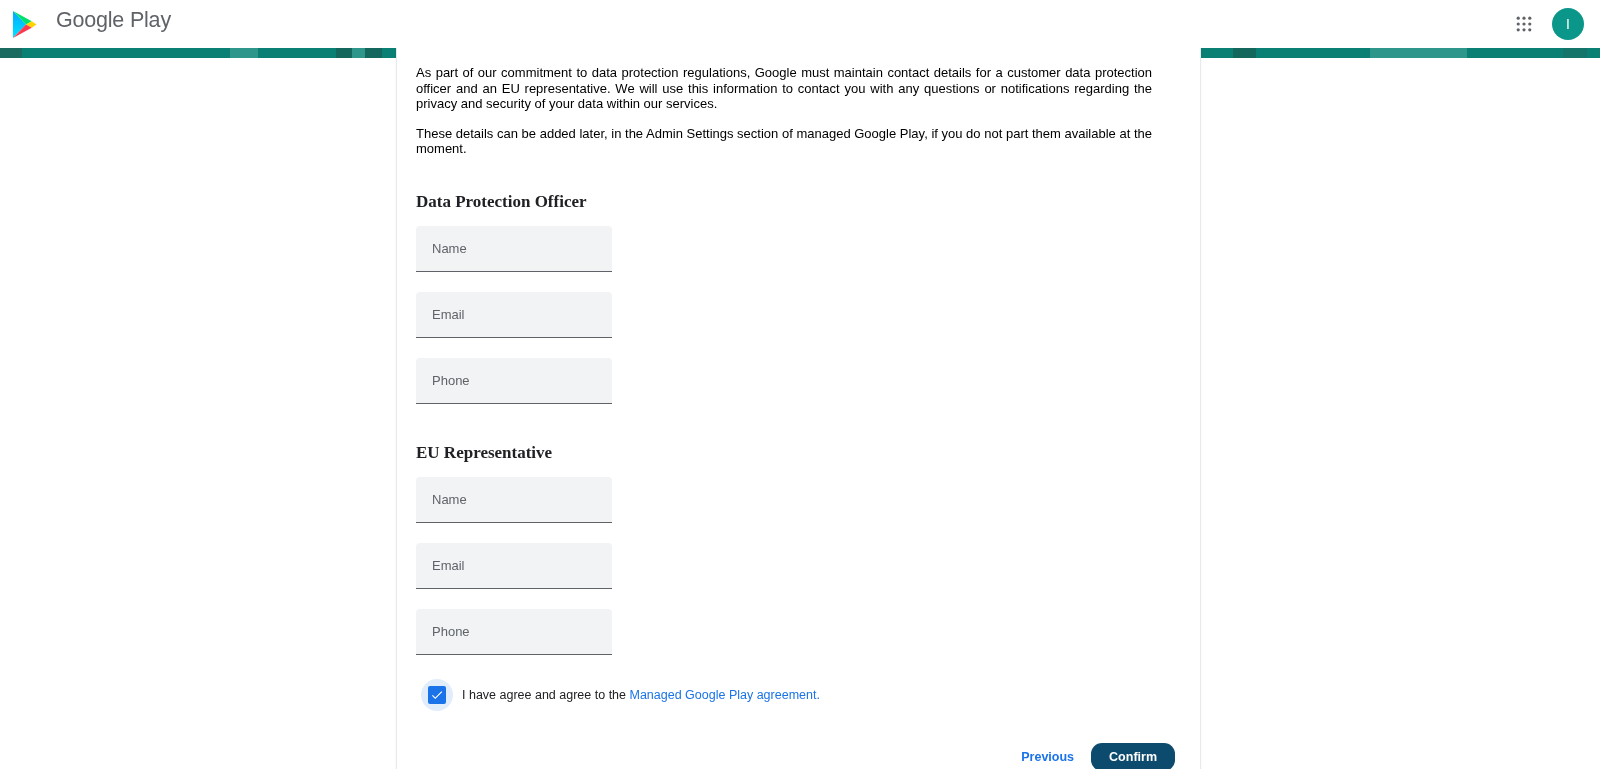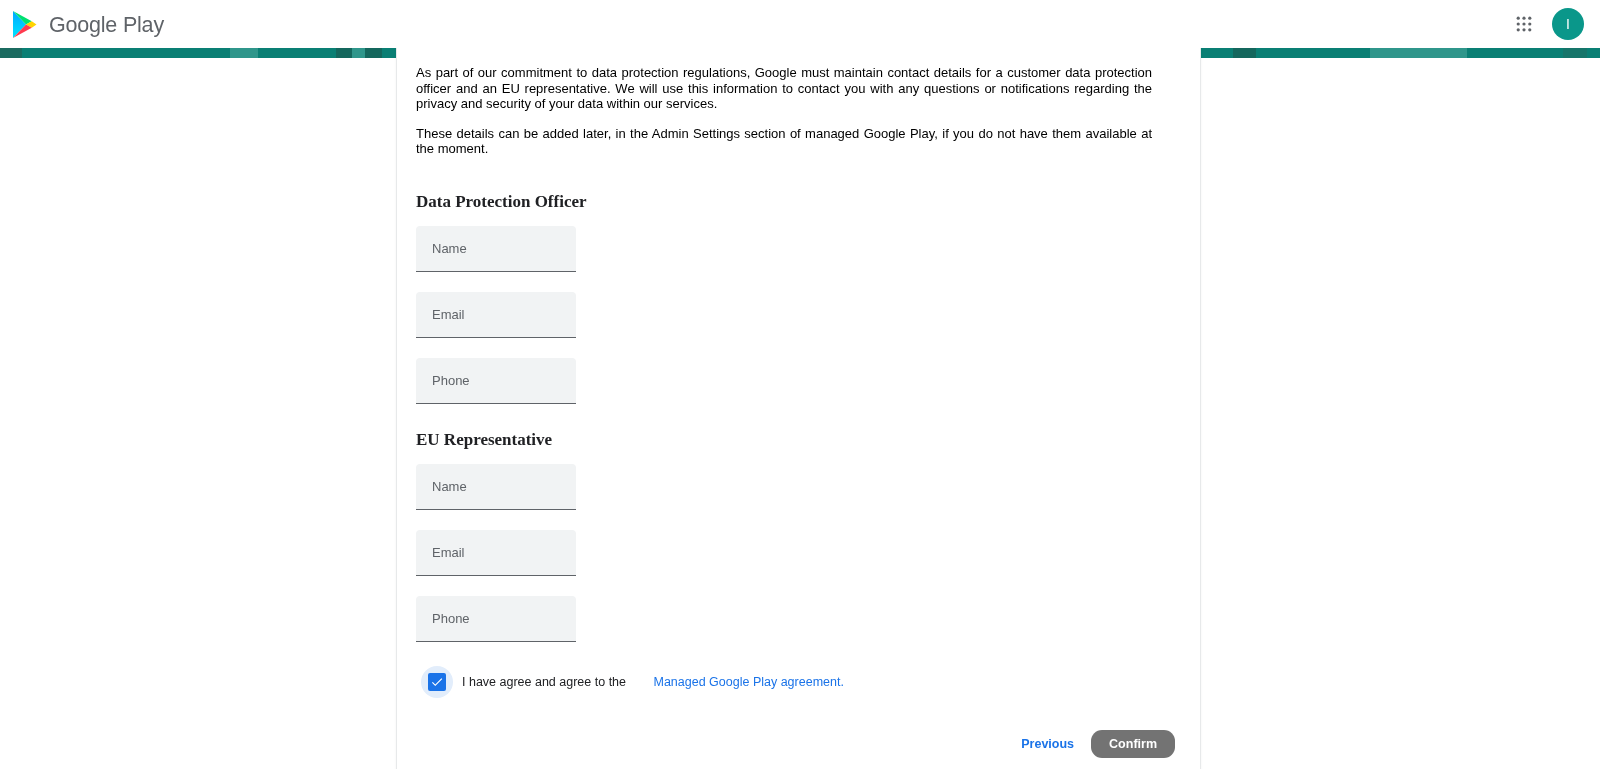--- a/index.html
+++ b/index.html
@@ -5,21 +5,21 @@
   * { margin:0; padding:0; box-sizing:border-box; }
   html,body { width:1600px; height:769px; overflow:hidden; background:#fff;
               font-family:"Liberation Sans", sans-serif; }
 
   
   .app-header {
     position:absolute; top:0; left:0; width:1600px; height:48px;
     background:#fff; z-index:30; display:flex; align-items:center;
     justify-content:space-between; padding:0 16px 0 11px;
   }
-  .logo { display:flex; align-items:flex-end; gap:12px; cursor:pointer; }
+  .logo { display:flex; align-items:flex-start; gap:19px; cursor:pointer; }
   .logo svg { display:block; }
   .wordmark { font-size:21.5px; color:#5f6368; letter-spacing:-0.2px; line-height:1; padding-bottom:2px; }
   .header-right { display:flex; align-items:center; gap:16px; }
   .apps-btn { width:24px; height:24px; display:flex; align-items:center; justify-content:center; cursor:pointer; }
   .avatar {
     width:32px; height:32px; border-radius:50%; background:#0a978a;
     color:#fff; font-size:14px; display:flex; align-items:center; justify-content:center;
     cursor:pointer; line-height:1;
   }
 
@@ -51,55 +51,55 @@
     padding:19px 0 0 19px;
   }
   .card p {
     width:736px; font-size:13px; line-height:15.5px; color:#000000;
     text-align:justify; margin:0 0 14px 0;
   }
   .section-title {
     font-size:17px; font-weight:bold; color:#202124; line-height:22px;font-family:Liberation Serif, serif;
   }
   .section-title.first { margin-top:34px; }
-  .section-title.second { margin-top:25px; }
+  .section-title.second { margin-top:38px; }
 
   .field {
-    display:block; width:160px; height:46px; margin-top:20px;
+    display:block; width:196px; height:46px; margin-top:20px;
     background:#f1f3f4; border:none; border-bottom:1px solid #5f6368;
     border-radius:4px 4px 0 0; padding:0 16px; font-family:inherit;
     font-size:13px; color:#202124; outline:none;
   }
   .field.first-of-group { margin-top:13px; }
   .field::placeholder { color:#5f6368; opacity:1; }
 
   
   .agreement-row { display:flex; align-items:center; margin-top:24px; margin-left:5px; }
   .checkbox-halo {
     width:32px; height:32px; border-radius:50%; background:#e2edfb;
     display:flex; align-items:center; justify-content:center; cursor:pointer; flex:0 0 auto;
   }
   .checkbox-box {
     width:18px; height:18px; border-radius:2px; background:#1a73e8;
     display:flex; align-items:center; justify-content:center;
   }
   .agreement-text { margin-left:9px; font-size:12.5px; color:#202124; }
-  .agreement-link { color:#1a73e8; text-decoration:none; cursor:pointer;margin-left:24px; }
+  .agreement-link { color:#1a73e8; text-decoration:none; cursor:pointer; }
 
   
   .actions {
     display:flex; align-items:center; justify-content:flex-end;
     width:784px; padding-right:25px; margin-top:32px; gap:9px;
   }
   .btn-text {
     background:none; border:none; color:#1a73e8; font-family:inherit;
     font-size:12.5px; font-weight:bold; cursor:pointer; padding:6px 8px;
   }
   .btn-primary {
-    background:#737373; border:none; color:#fff; font-family:inherit;
+    background:#0c4a6e; border:none; color:#fff; font-family:inherit;
     font-size:12.5px; font-weight:bold; cursor:pointer;
     height:28px; padding:0 18px; border-radius:11px;
   }
 </style>
 </head>
 <body>
 
 <header class="app-header">
   <div class="logo">
     <svg width="26" height="29" viewBox="0 0 104 112">
@@ -136,21 +136,21 @@
       <span>I</span>
     </div>
   </div>
 </header>
 
 <div class="hero-banner"></div>
 
 <section class="card">
 
   <p>As part of our commitment to data protection regulations, Google must maintain contact details for a customer data protection officer and an EU representative. We will use this information to contact you with any questions or notifications regarding the privacy and security of your data within our services.</p>
-  <p>These details can be added later, in the Admin Settings section of managed Google Play, if you do not have them available at the moment.</p>
+  <p>These details can be added later, in the Admin Settings section of managed Google Play, if you do not part them available at the moment.</p>
 
   <h2 class="section-title first">Data Protection Officer</h2>
   <input class="field first-of-group" type="text" placeholder="Name" style="">
   <input class="field" type="text" placeholder="Email" style="">
   <input class="field" type="text" placeholder="Phone" style="">
 
   <h2 class="section-title second">EU Representative</h2>
   <input class="field first-of-group" type="text" placeholder="Name" style="">
   <input class="field" type="text" placeholder="Email" style="">
   <input class="field" type="text" placeholder="Phone" style="">

